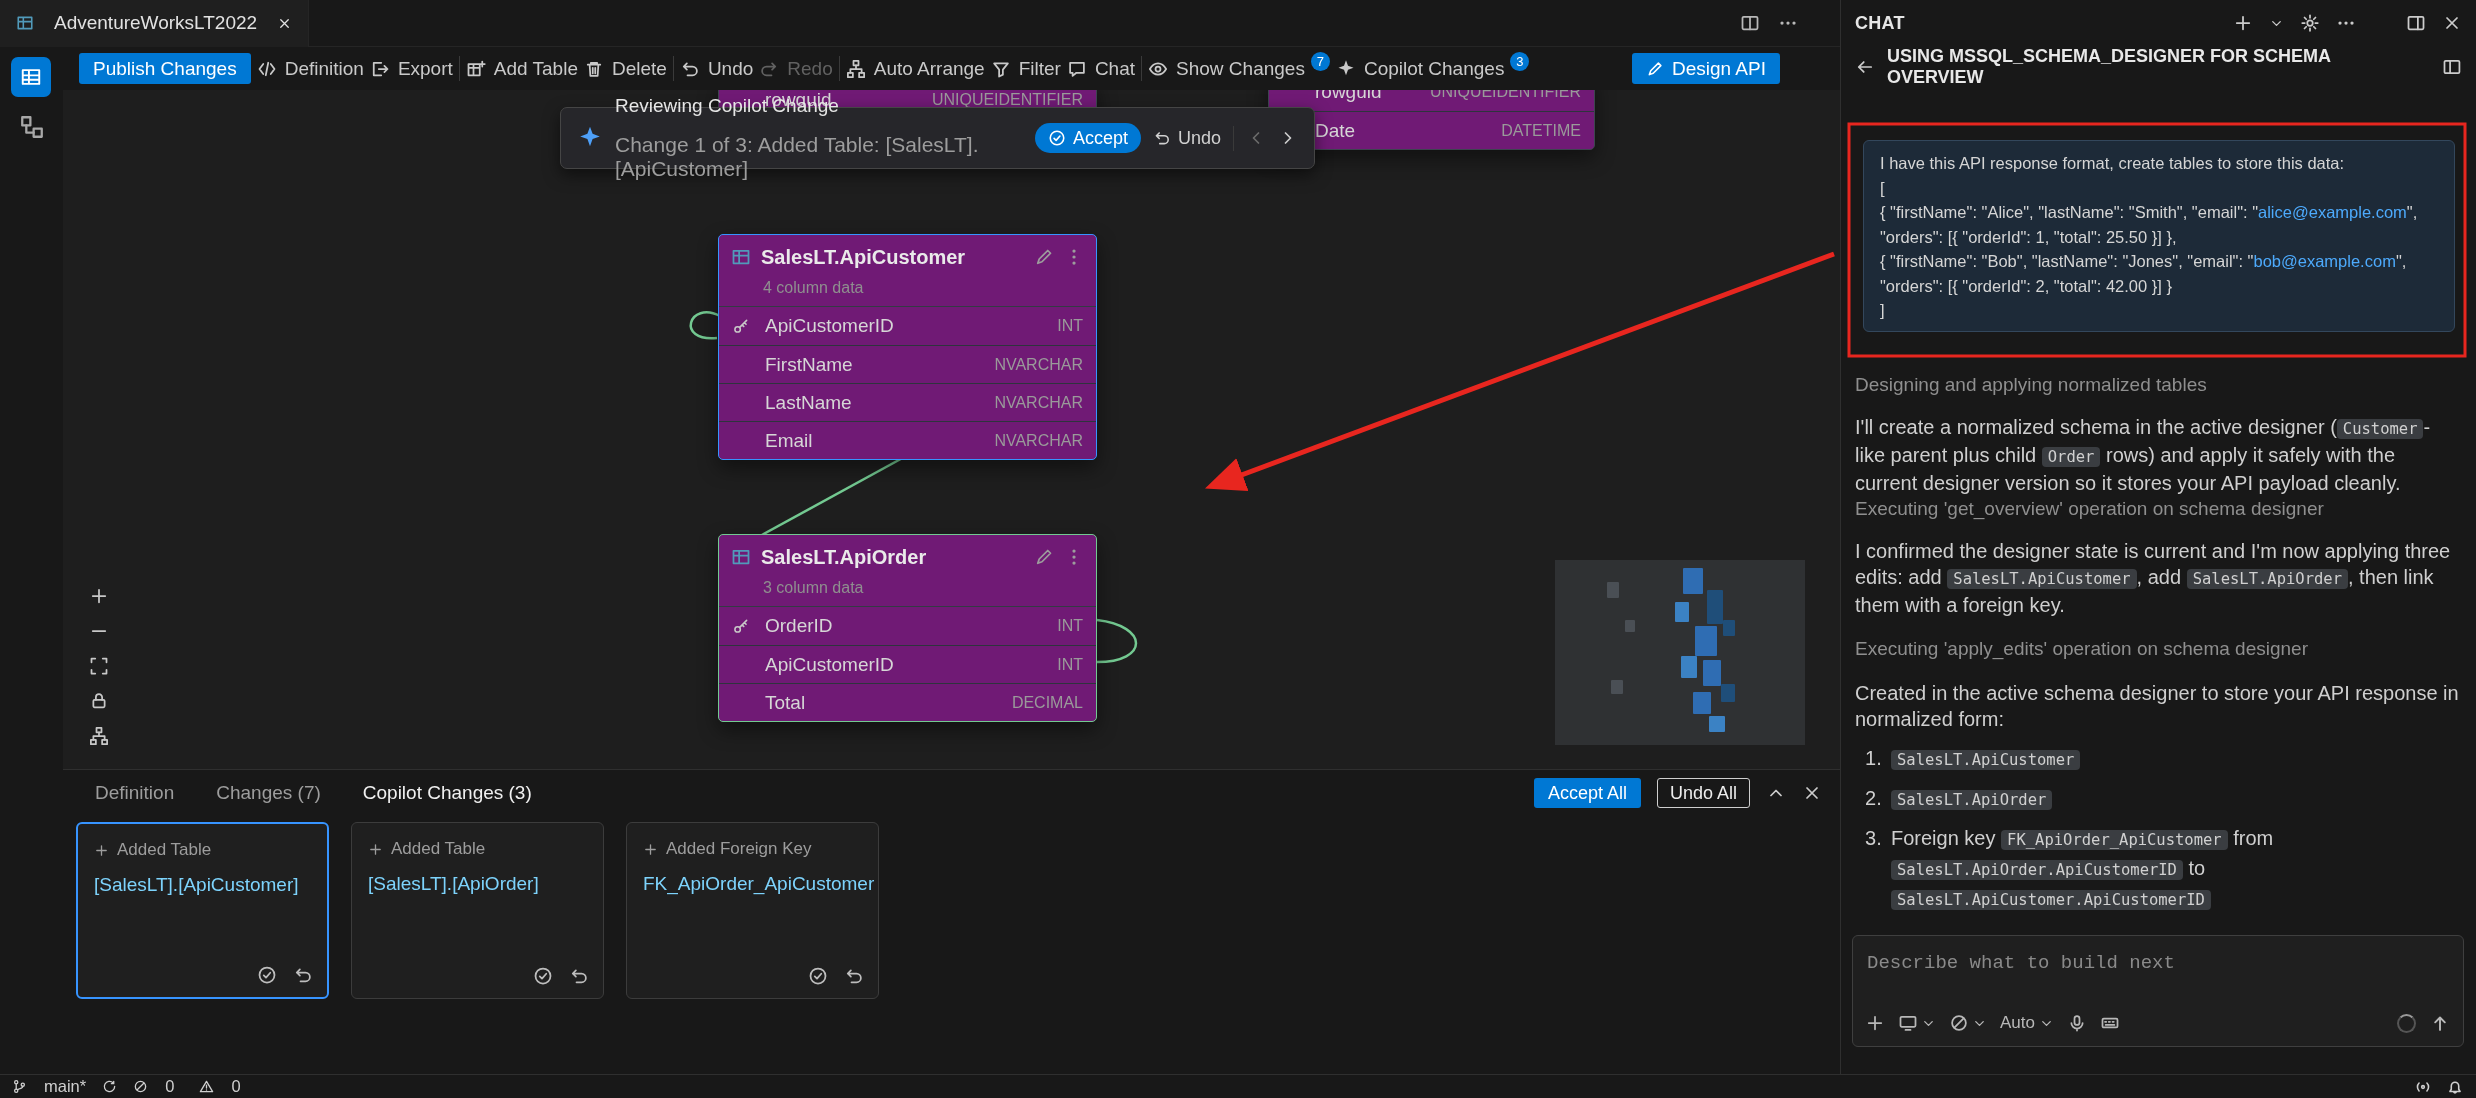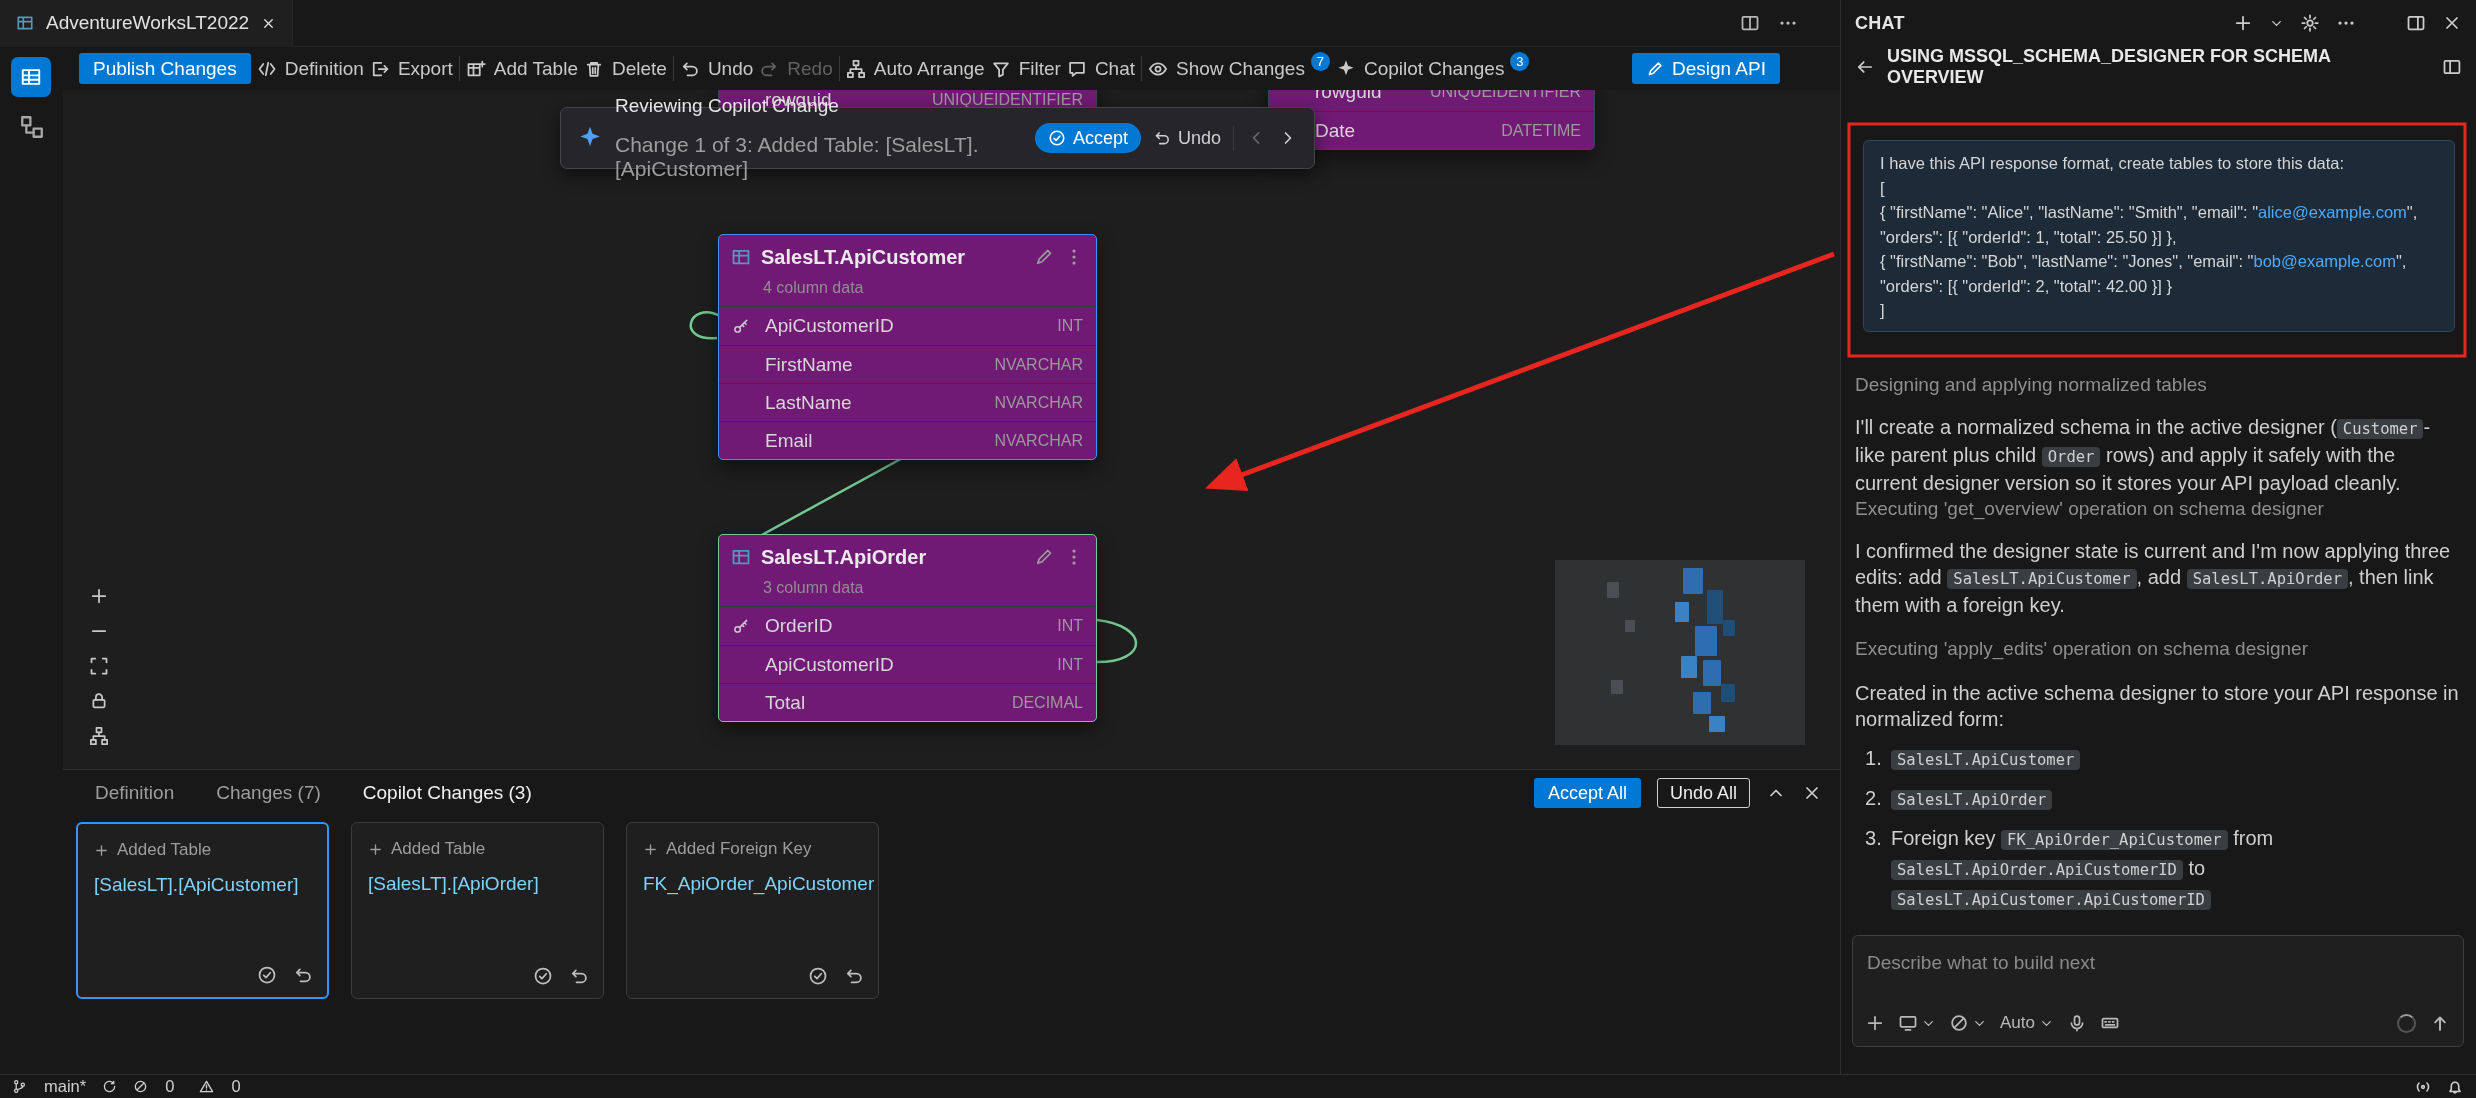--- a/index.html
+++ b/index.html
@@ -8,21 +8,21 @@
         font-family:"Liberation Sans",sans-serif;color:#cccccc}
   svg.ic{fill:none;stroke:currentColor;stroke-width:1.4;stroke-linecap:round;stroke-linejoin:round}
   svg.icf{fill:currentColor;stroke:none}
   .i14{width:15px;height:15px}.i16{width:18px;height:18px}.i18{width:20px;height:20px}
   .i20{width:22px;height:22px}.i24{width:26px;height:26px}
   .dim{color:#6b6b6b}.dim2{color:#9d9d9d}
 
   
   .tabbar{position:absolute;left:0;top:0;width:1840px;height:47px;background:#181818;
           border-bottom:1px solid #252525;display:flex;align-items:center}
-  .tab{height:47px;display:flex;align-items:center;gap:12px;padding:8px 16px;background:#1f1f1f;
+  .tab{height:47px;display:flex;align-items:center;gap:20px;padding:8px 16px;background:#1f1f1f;
        border-right:1px solid #252525;font-size:19px;color:#e2e2e2}
   .tab-actions{margin-left:auto;display:flex;align-items:center;gap:18px;padding-right:42px;color:#b9b9b9}
 
   
   .activity{position:absolute;left:0;top:47px;width:63px;height:1027px;background:#181818}
   .act-sel{position:absolute;left:11px;top:10px;width:40px;height:40px;background:#0078d4;border-radius:7px;
            display:flex;align-items:center;justify-content:center;color:#fff}
   .act-2{position:absolute;left:16px;top:64px;width:32px;height:32px;display:flex;align-items:center;
          justify-content:center;color:#a8a8a8}
 
@@ -107,21 +107,21 @@
         padding:1px 6px;border-radius:4px}
   ol.clist{margin:12px 0 0 6px;list-style:none;counter-reset:n}
   ol.clist li{counter-increment:n;margin-bottom:10px;padding-left:30px;position:relative;line-height:28px}
   ol.clist li::before{content:counter(n) ".";position:absolute;left:4px;color:#cfcfcf}
   ul.clist{margin:12px 0 0 6px;list-style:none}
   ul.clist li{padding-left:30px;position:relative;line-height:28px}
   ul.clist li::before{content:"\2022";position:absolute;left:8px;color:#cfcfcf}
   .chat-input{position:absolute;left:11px;right:12px;top:935px;height:112px;background:#1f1f1f;
               border:1px solid #3f3f3f;border-radius:6px}
   .chat-input input{position:absolute;left:14px;right:14px;top:10px;height:34px;background:transparent;
-              border:none;outline:none;color:#cccccc;font-size:19px;font-family:Liberation Sans, sans-serif}
+              border:none;outline:none;color:#cccccc;font-size:19px;font-family:Liberation Mono, monospace}
   .chat-input input::placeholder{color:#8a8a8a}
   .input-row{position:absolute;left:12px;right:12px;bottom:8px;height:30px;display:flex;
              align-items:center;gap:13px;color:#b8b8b8}
   .mode{display:flex;align-items:center;gap:4px;font-size:17px;color:#b8b8b8}
   .spin{width:19px;height:19px;border-radius:50%;border:2px solid #555;border-top-color:#9a9a9a;margin-left:auto}
 
   
   .statusbar{position:absolute;left:0;top:1074px;width:2476px;height:24px;background:#181818;
              border-top:1px solid #2f2f2f;display:flex;align-items:center;gap:16px;
              padding:0 12px;font-size:16.5px;color:#cfcfcf}

